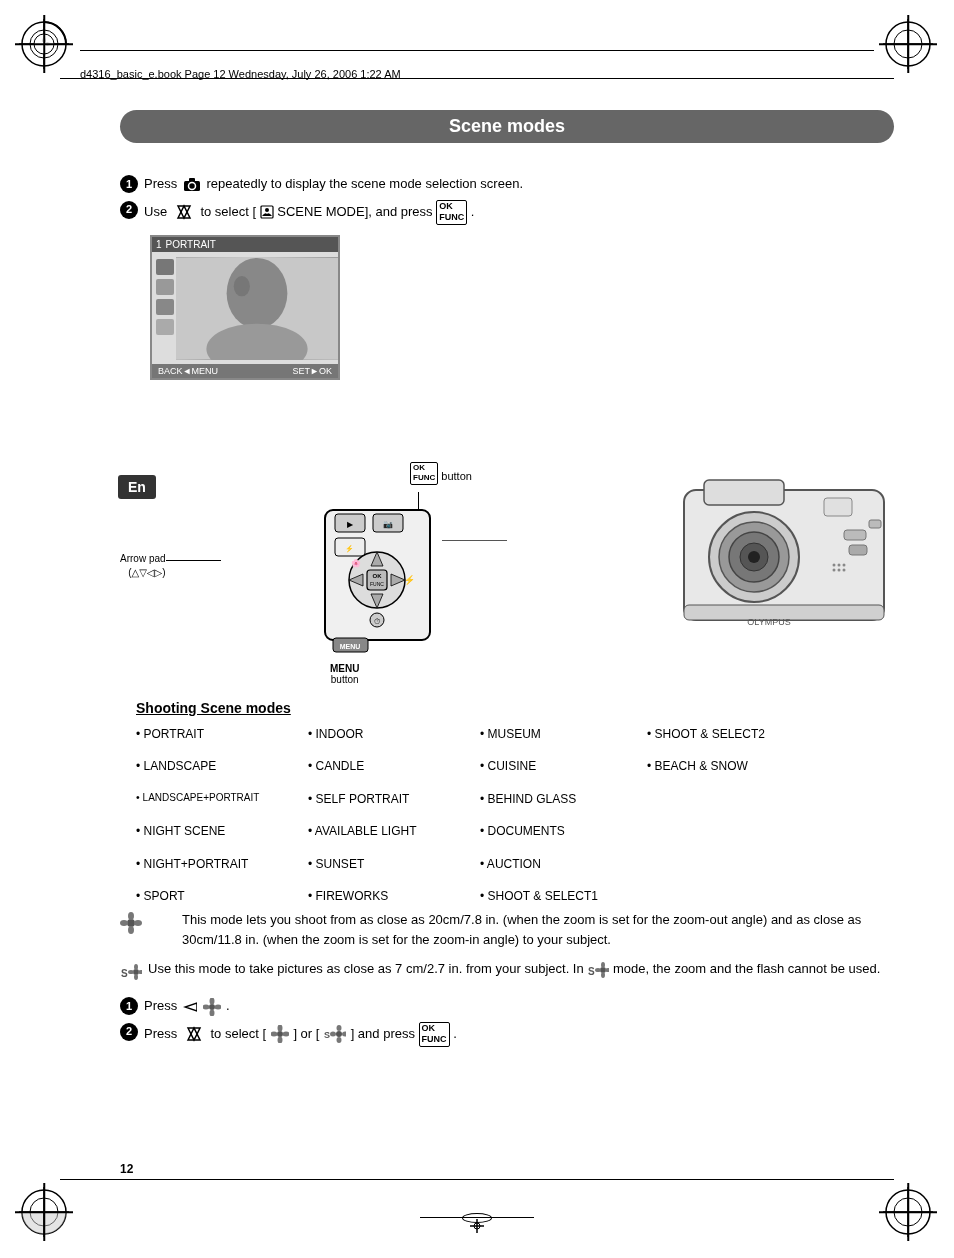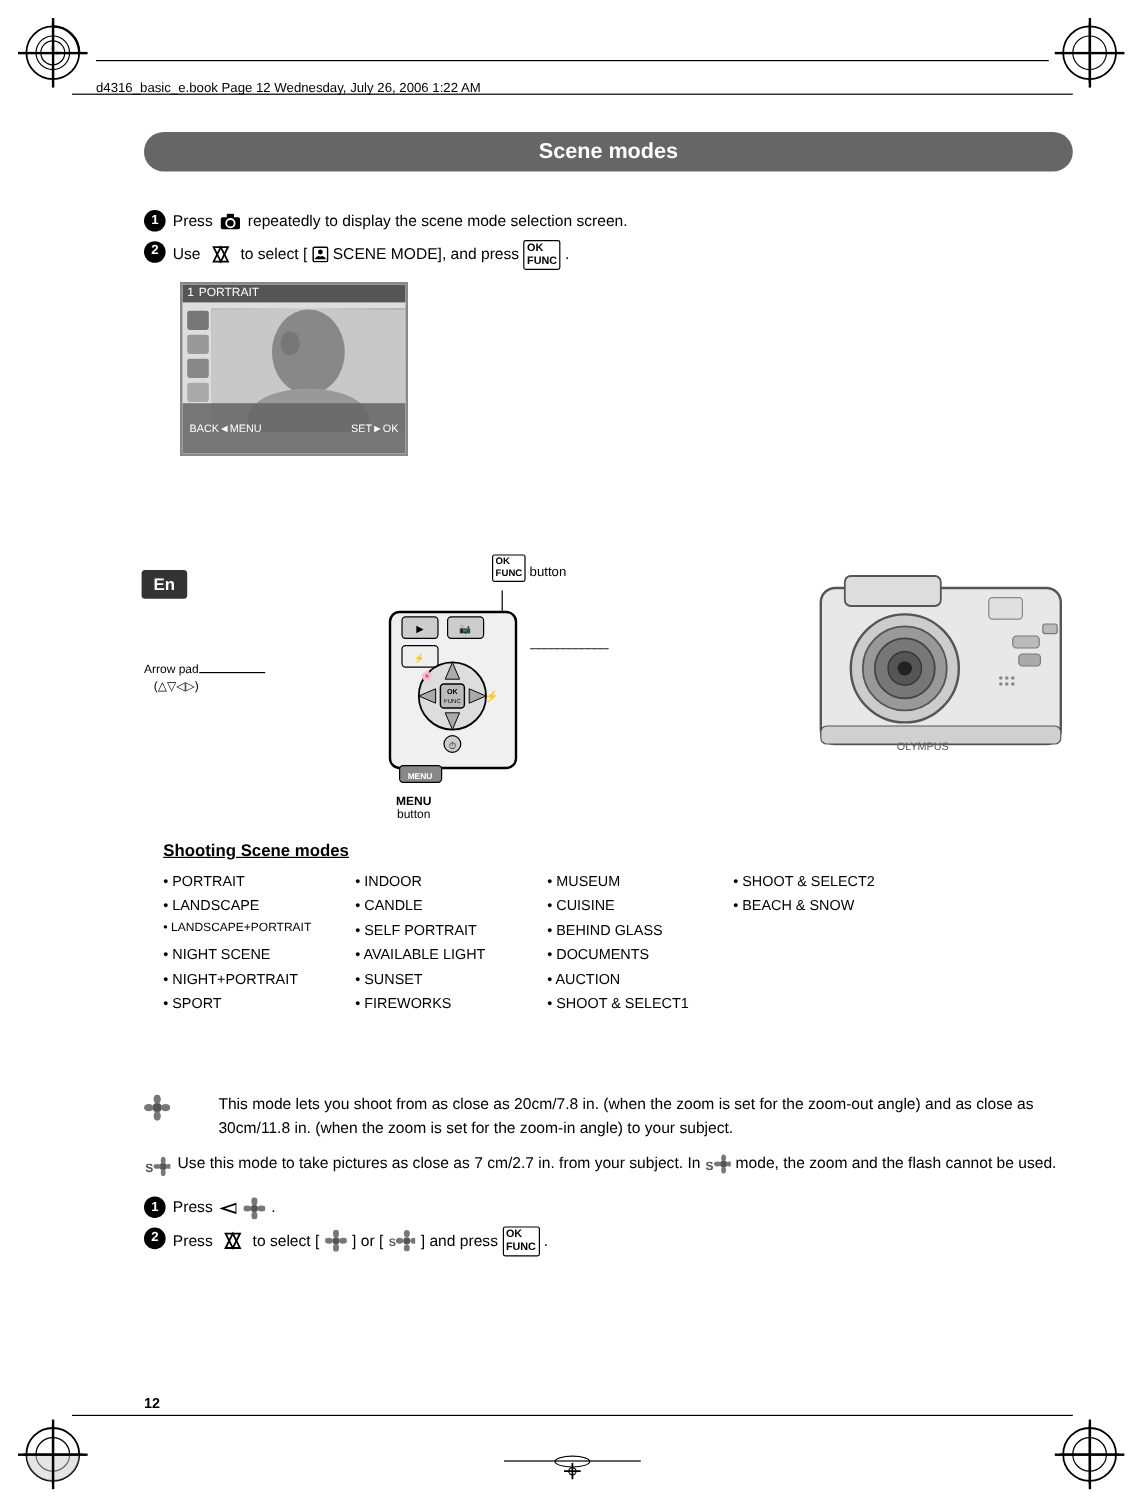--- a/index.html
+++ b/index.html
@@ -128,21 +128,21 @@
       border-radius: 2px;
     }
     .preview-bottom-bar {
       position: absolute;
       bottom: 0;
       left: 0;
       right: 0;
       background: rgba(100,100,100,0.85);
       color: #fff;
       font-size: 9px;
-      padding: 16px 6px;
+      padding: 2px 6px;
       display: flex;
       justify-content: space-between;
     }
     .preview-image {
       position: absolute;
       top: 20px;
       left: 24px;
       right: 0;
       bottom: 18px;
       background: linear-gradient(135deg, #aaa 0%, #ccc 30%, #999 60%, #bbb 100%);
@@ -421,21 +421,21 @@
   </div>
 
   <div style="position:absolute;top:80px;left:322px;width:65px;height:1px;background:#555;border-top:1px dashed #555;"></div>
 
 </div>
 
 <div style="position:absolute;top:700px;left:136px;right:60px;">
 
   <div class="scene-modes-title">Shooting Scene modes</div>
 
-  <div style="display:grid;grid-template-columns:160px 160px 155px 175px;font-size:12px;line-height:1.7;">
+  <div style="display:grid;grid-template-columns:160px 160px 155px 175px;font-size:12px;line-height:1.7;gap:12px;">
     <div>• PORTRAIT</div>
     <div>• INDOOR</div>
     <div>• MUSEUM</div>
     <div>• SHOOT &amp; SELECT2</div>
 
     <div>• LANDSCAPE</div>
     <div>• CANDLE</div>
     <div>• CUISINE</div>
     <div>• BEACH &amp; SNOW</div>
 

